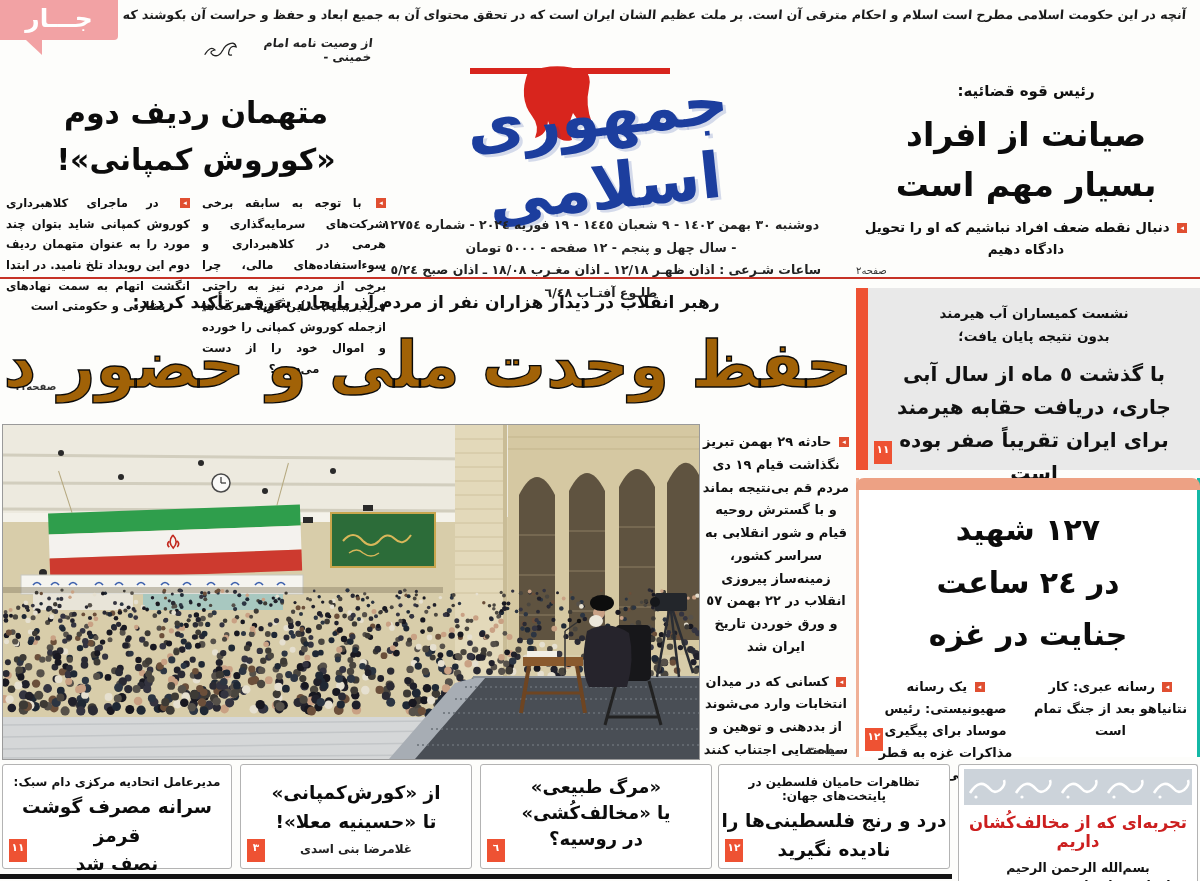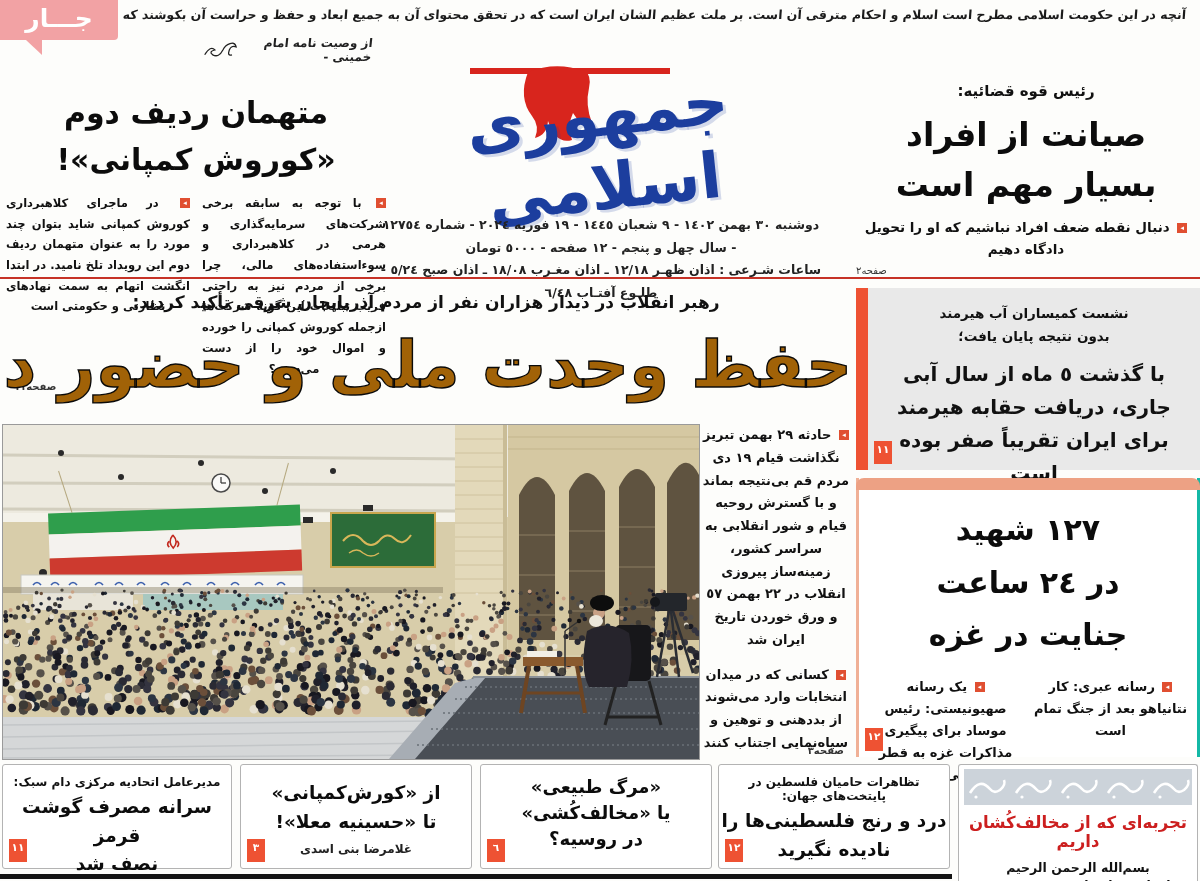--- a/index.html
+++ b/index.html
@@ -40,21 +40,21 @@
   
   .lead{position:absolute;top:286px;left:0;width:852px;text-align:center;}
   .lead .kicker{font-size:17px;font-weight:bold;margin-top:6px;}
   .lead .hl{font-size:64px;font-weight:bold;color:#a16207;margin-top:16px;white-space:nowrap;
             -webkit-text-stroke:1.4px #0a0a0a;}
   
   .photo{position:absolute;top:424px;left:2px;width:696px;height:334px;border:1px solid #9a9a9a;
          background:#fff;box-sizing:content-box;}
   
   .pside{position:absolute;top:424px;left:702px;width:148px;height:334px;text-align:center;}
-  .pside .b{font-size:13px;font-weight:bold;line-height:1.75;}
+  .pside .b{font-size:13px;font-weight:bold;line-height:1.75;margin-top:7px;}
   .pside .b+.b{margin-top:12px;}
   .pside .pref{position:absolute;bottom:2px;right:6px;font-size:10px;font-weight:bold;color:#333;}
   
   .hirmand{position:absolute;top:288px;left:856px;width:332px;height:182px;background:#e9e9e9;
            border-left:12px solid #ee5233;text-align:center;}
   .hirmand .kicker{font-size:13.5px;font-weight:bold;margin-top:14px;line-height:1.7;}
   .hirmand .hl{font-size:20px;font-weight:bold;line-height:1.65;margin-top:10px;padding:0 10px;}
   .gaza{position:absolute;top:478px;left:856px;width:338px;height:279px;background:#fff;
         border-left:3px solid #f0b096;border-right:3px solid #14b8a6;text-align:center;}
   .gaza .topbar{height:12px;background:#eda184;border-radius:8px 8px 0 0;margin:0 -3px;}

